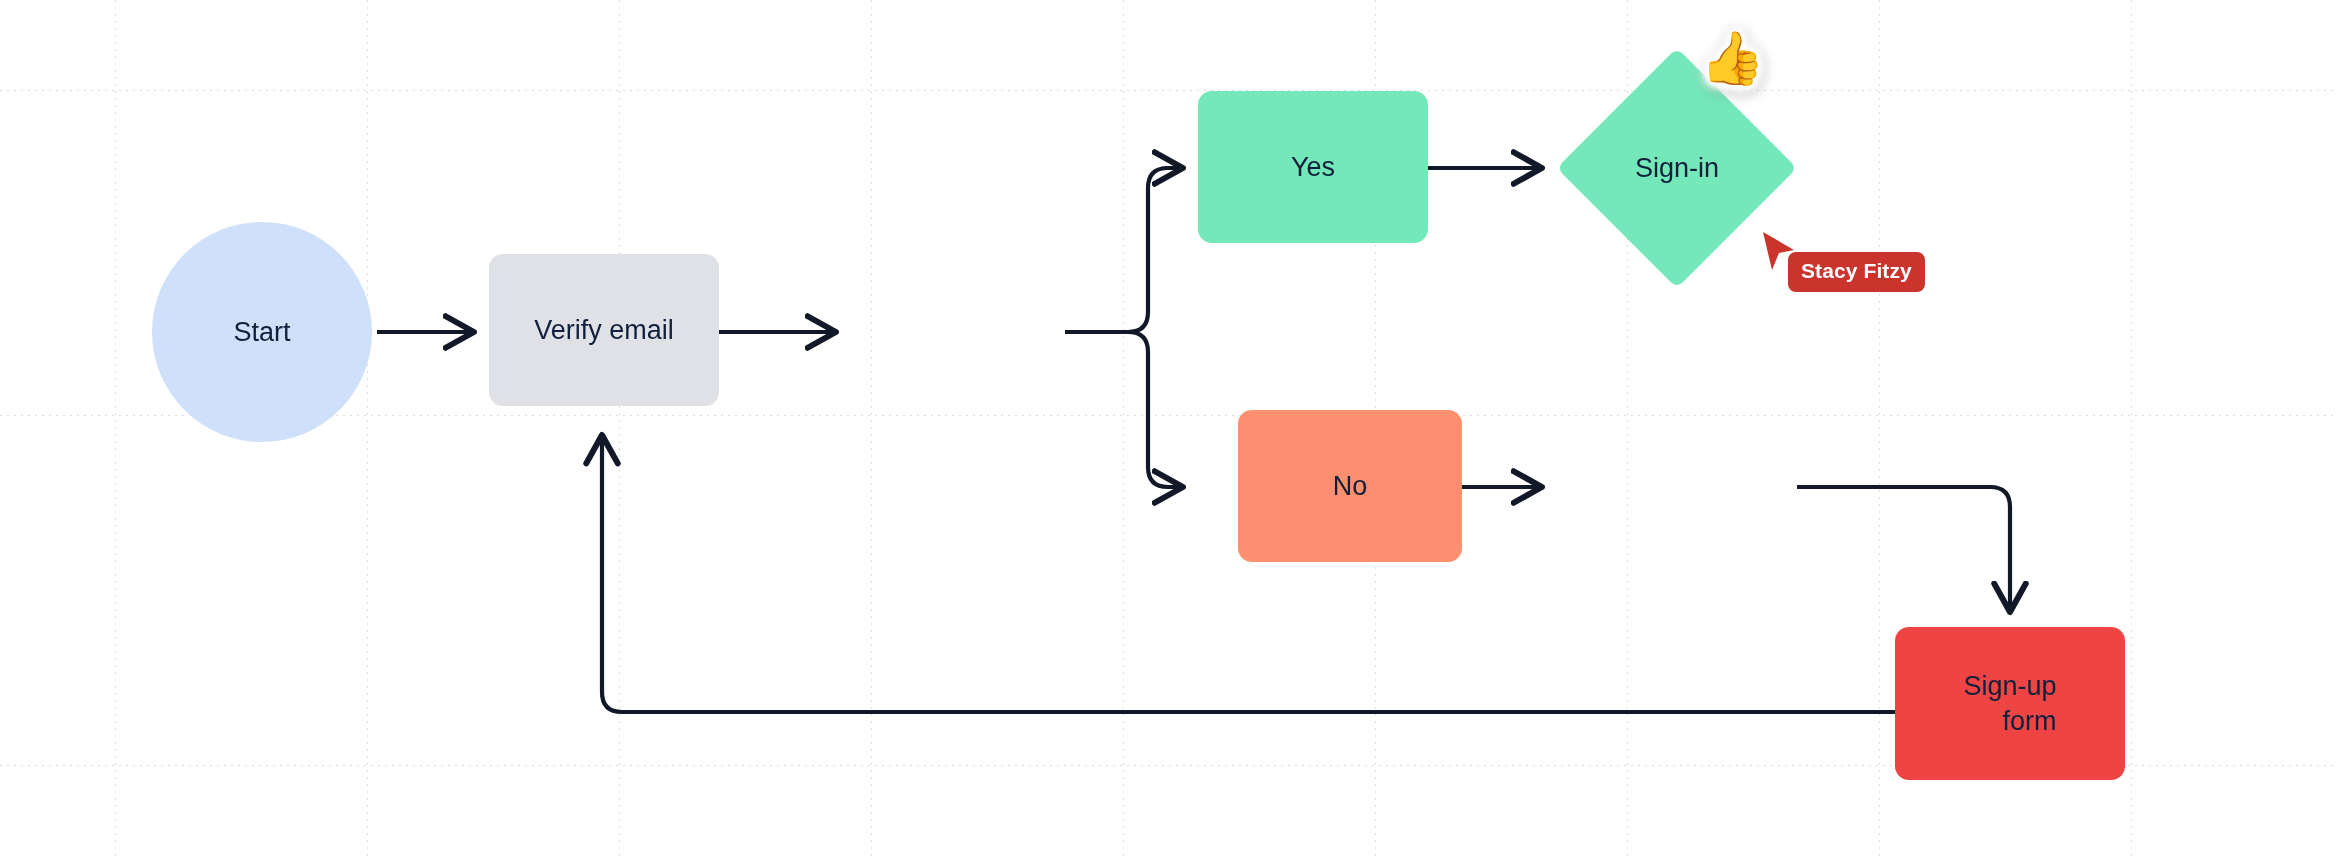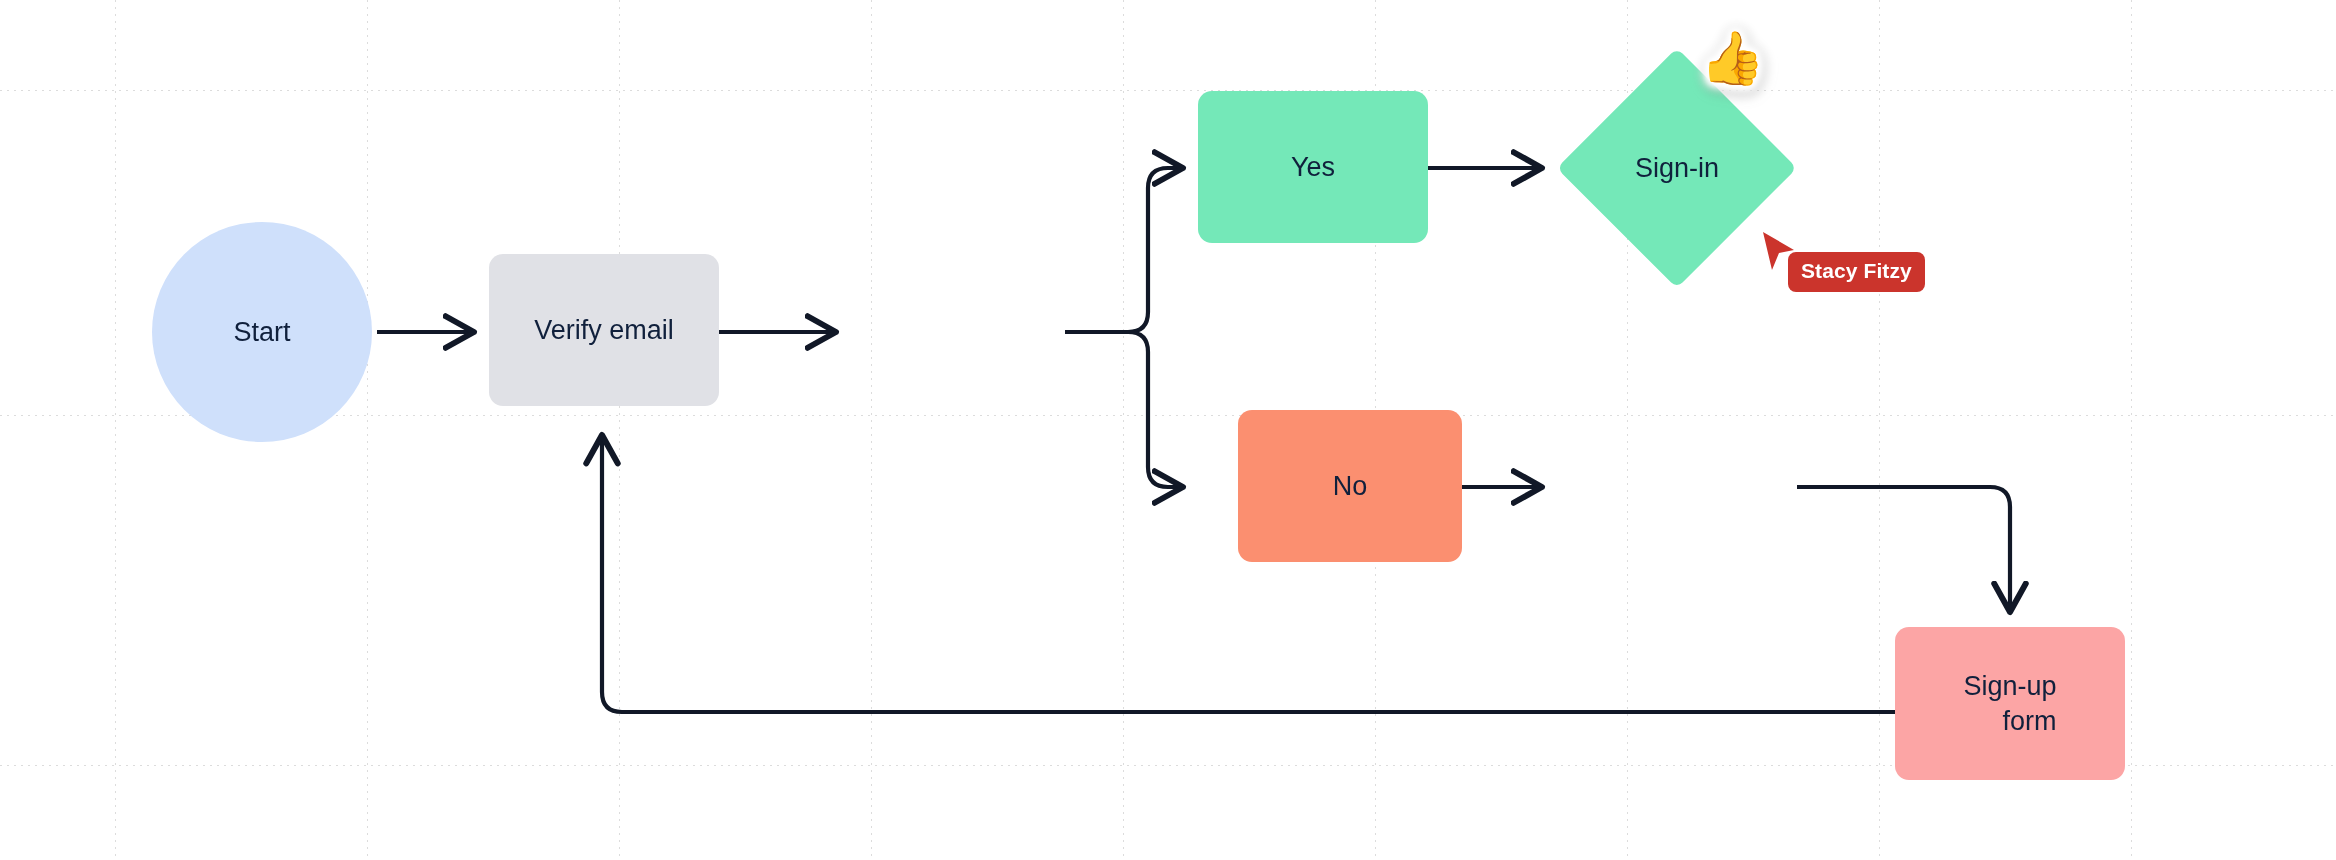--- a/index.html
+++ b/index.html
@@ -160,21 +160,21 @@
   <div class="node-diamond-wrap" style="left: 1557px; top: 48px; width: 240px; height: 240px; color: rgb(16, 32, 60);">
     <div class="diamond-shape" style="width: 169.706px; height: 169.706px; inset: auto; background: rgb(116, 232, 184);"></div>
     <span class="diamond-label">Sign-in</span>
   </div>
 
   <div class="node node-rect" style="left: 1198px; top: 410px; width: 224px; height: 152px; color: rgb(16, 32, 60); background: rgb(251, 143, 112); margin-left: 40px;">
     <span>No</span>
   </div>
 
 
-  <div class="node node-rect" style="left: 1895px; top: 627px; width: 230px; height: 153px; color: rgb(16, 32, 60); background: #fca5a5;">
+  <div class="node node-rect" style="left: 1895px; top: 627px; width: 230px; height: 153px; color: rgb(16, 32, 60); background: #ef4444;">
     <span>Sign-up<br>form</span>
   </div>
 
   <div class="sticker" style="left: 1700px; top: 32px;">👍</div>
 
   <div class="cursor-group" style="left: 1760px; top: 230px;">
     <svg class="cursor-arrow" width="40" height="44" viewBox="0 0 40 44" xmlns="http://www.w3.org/2000/svg">
       <path id="cursor-arrow-path" d="M 3 2 L 34 20 L 19 23 L 12 40 Z" stroke="none" fill="#cb342c"></path>
     </svg>
     <div class="cursor-label" style="background: rgb(203, 52, 44); color: rgb(255, 255, 255); left: 28px; top: 22px;">Stacy Fitzy</div>

